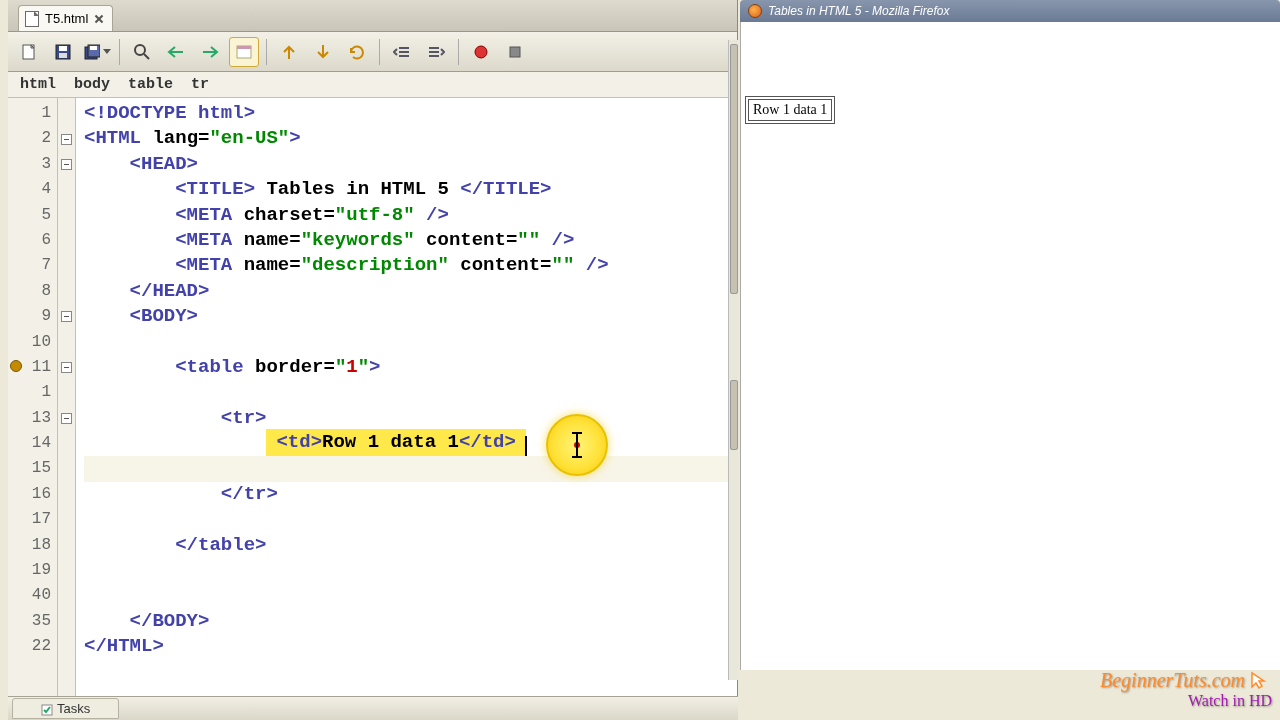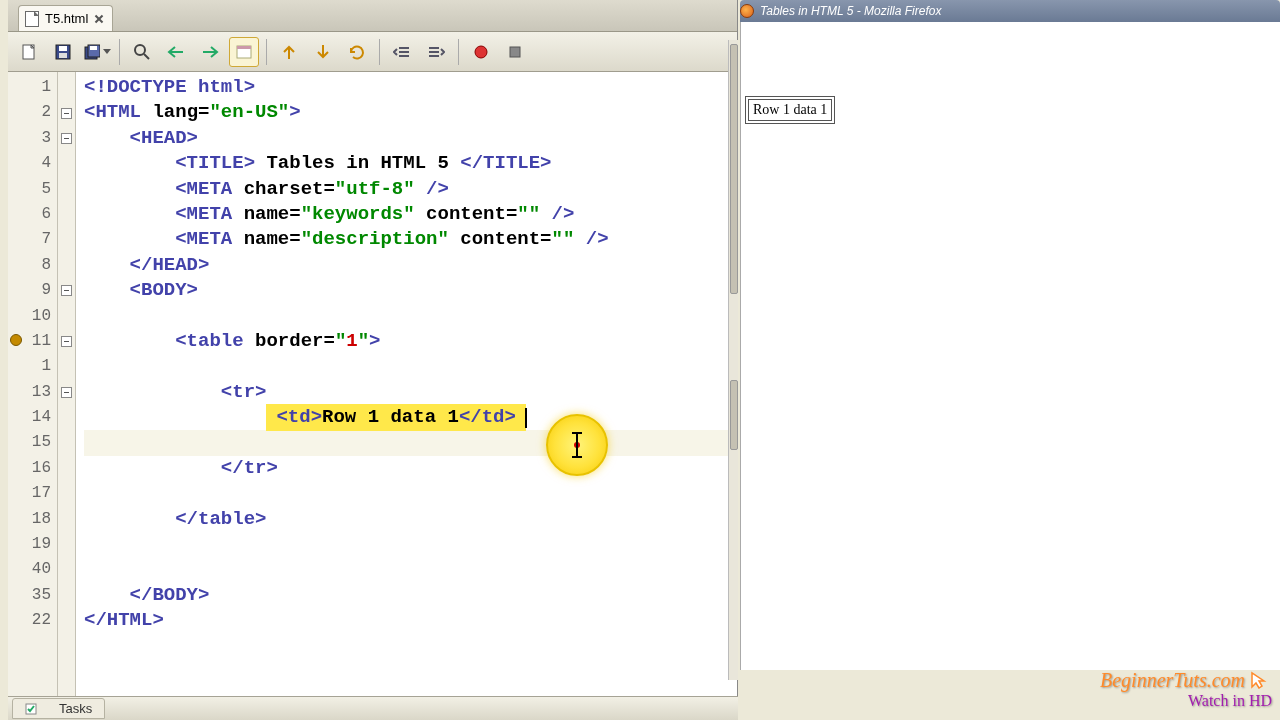--- a/index.html
+++ b/index.html
@@ -132,21 +132,21 @@
   .fold-col .fc .box::before{
     content:"";position:absolute;left:2px;right:2px;top:4px;height:1px;background:#555;
   }
   .code {
     flex: 1;
     font: bold 19px/25.4px "Courier New", monospace;
     padding: 3px 8px 0 8px;
     color: #000;
     white-space: pre;
   }
-  .code .line { height: 25.4px; display:flex; align-items:center; }
+  .code .line { height: 25.4px; display:flex; align-items:flex-end; }
   .code .line.cur { background:#f7f5e8; }
   .t-tag { color: #4242aa; }
   .t-attr { color: #000; }
   .t-str { color: #008800; }
   .t-num { color: #cc0000; }
   .hl-y { background:#ffe84a; padding:1px 10px; }
   .cursor-bar {
     display:inline-block;width:2px;height:20px;background:#000;margin-left:-1px;
   }
   .click-marker {
@@ -167,21 +167,21 @@
   .click-marker .ibeam::after{bottom:0;}
   .click-marker .reddot{
     position:absolute;width:6px;height:6px;border-radius:50%;background:#d40000;
     left:50%;top:50%;transform:translate(-50%,-50%);
   }
   .browser-title {
     position:absolute;
     left:740px; top:0;
     width:540px;height:22px;
     background:linear-gradient(#8896ad,#6a7a94);
-    display:flex;align-items:center;gap:6px;padding:0 0;
+    display:flex;align-items:center;gap:6px;padding:0 8px;
     color:#fff;font-size:12px;
     border-radius:4px 4px 0 0;
     font-style:italic;
   }
   .browser-title .fficon{
     width:14px;height:14px;border-radius:50%;
     background:radial-gradient(circle at 40% 40%,#ffb24a,#d8601c);
     border:1px solid #8a3c0a;
   }
   .browser-body {
@@ -208,22 +208,22 @@
     position:absolute;left:1px;width:8px;background:#c5c1b3;border:1px solid #999;border-radius:2px;
   }
   .status-bar {
     position:absolute;left:8px;bottom:0;width:730px;height:24px;
     background:linear-gradient(#f2f0e5,#dad7c8);
     border-top:1px solid #a6a395;
     display:flex;align-items:center;
     font-size:13px;color:#333;
   }
   .status-tab{
-    padding:2px 12px;background:#efece0;border:1px solid #b5b2a2;margin-left:4px;border-radius:3px 3px 0 0;
-    display:flex;align-items:center;gap:22px;
+    padding:2px 28px;background:#efece0;border:1px solid #b5b2a2;margin-left:4px;border-radius:3px 3px 0 0;
+    display:flex;align-items:flex-end;gap:4px;
   }
   .watermark{
     position:absolute;right:8px;bottom:10px;
     font:italic 20px Georgia,serif;
     color:#ff8a2a;text-shadow:1px 1px 2px rgba(0,0,0,.35);
     text-align:right;
   }
   .watermark .sub{font-size:16px;color:#a21caf;font-style:normal;display:block;}
 </style>
 </head>
@@ -318,20 +318,26 @@
           <circle cx="7" cy="7" r="6" fill="#d33" stroke="#800"></circle>
         </svg>
       </div>
     <div class="tbtn">
         <svg width="14" height="14">
           <rect x="2" y="2" width="10" height="10" fill="#888" stroke="#555"></rect>
         </svg>
       </div>
   </div>
 
+  <div class="breadcrumb" id="breadcrumb">
+      <span>html</span>
+      <span>body</span>
+      <span>table</span>
+      <span>tr</span>
+    </div>
 
   <div class="editor-container">
     <div class="gutter" id="gutter">
         <div class="ln">1</div>
         <div class="ln">2</div>
         <div class="ln">3</div>
         <div class="ln">4</div>
         <div class="ln">5</div>
         <div class="ln">6</div>
         <div class="ln">7</div>

